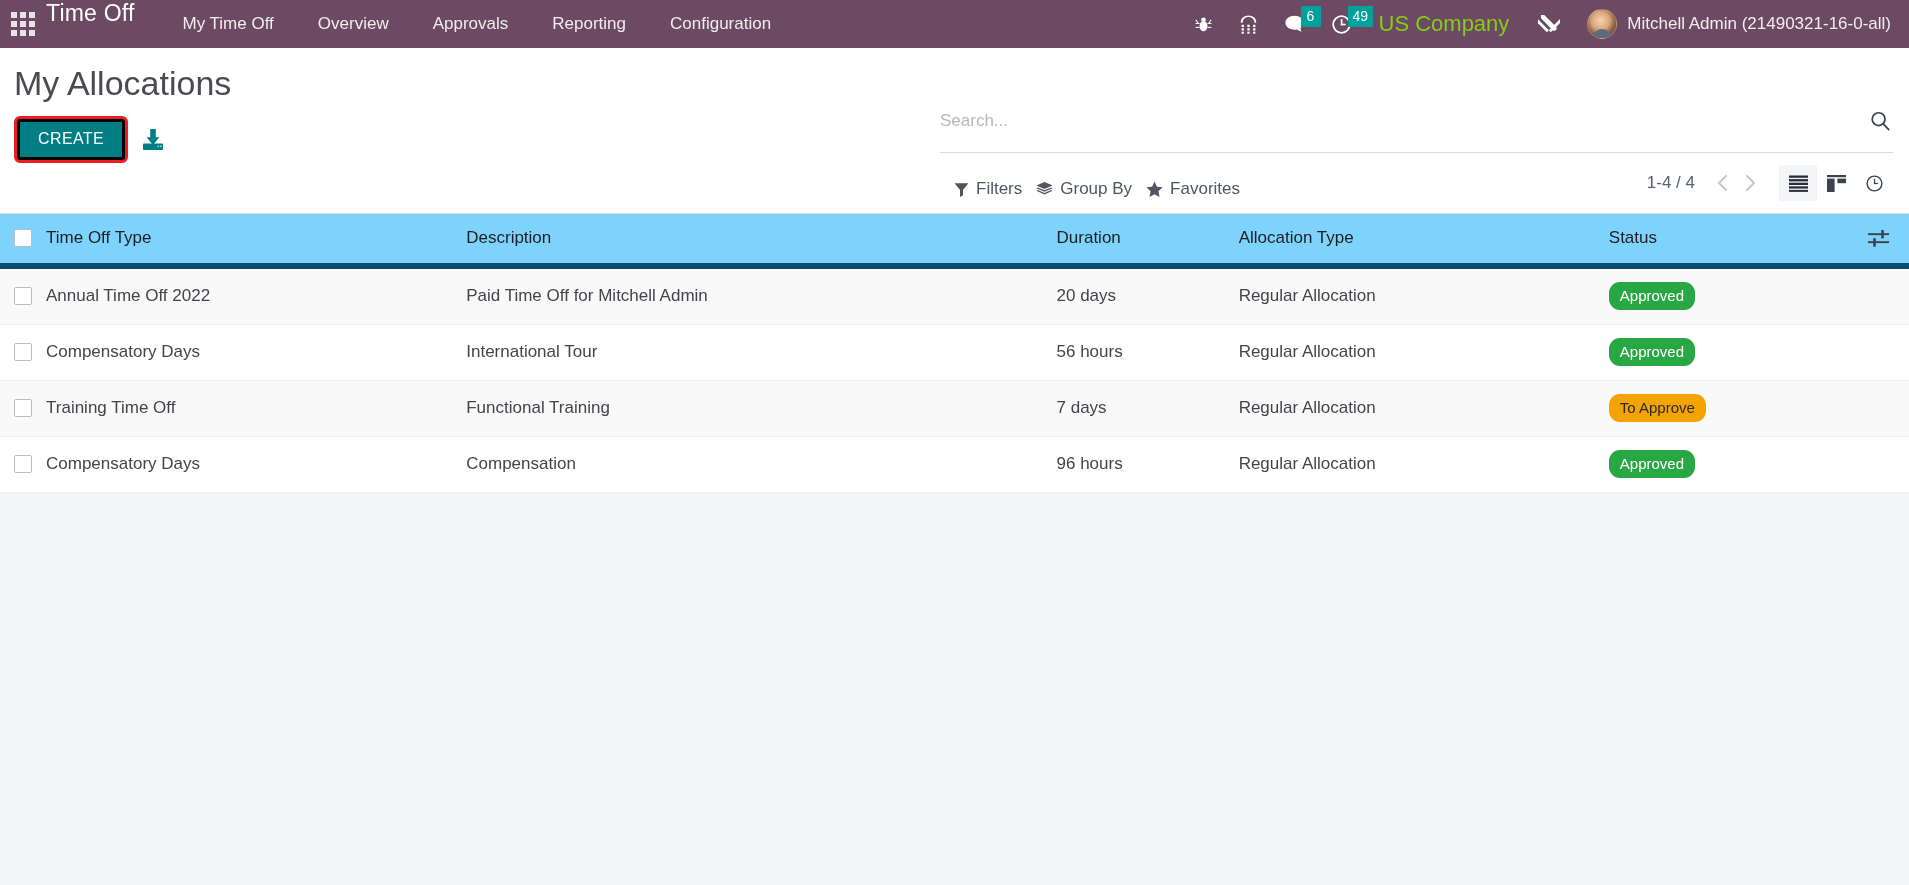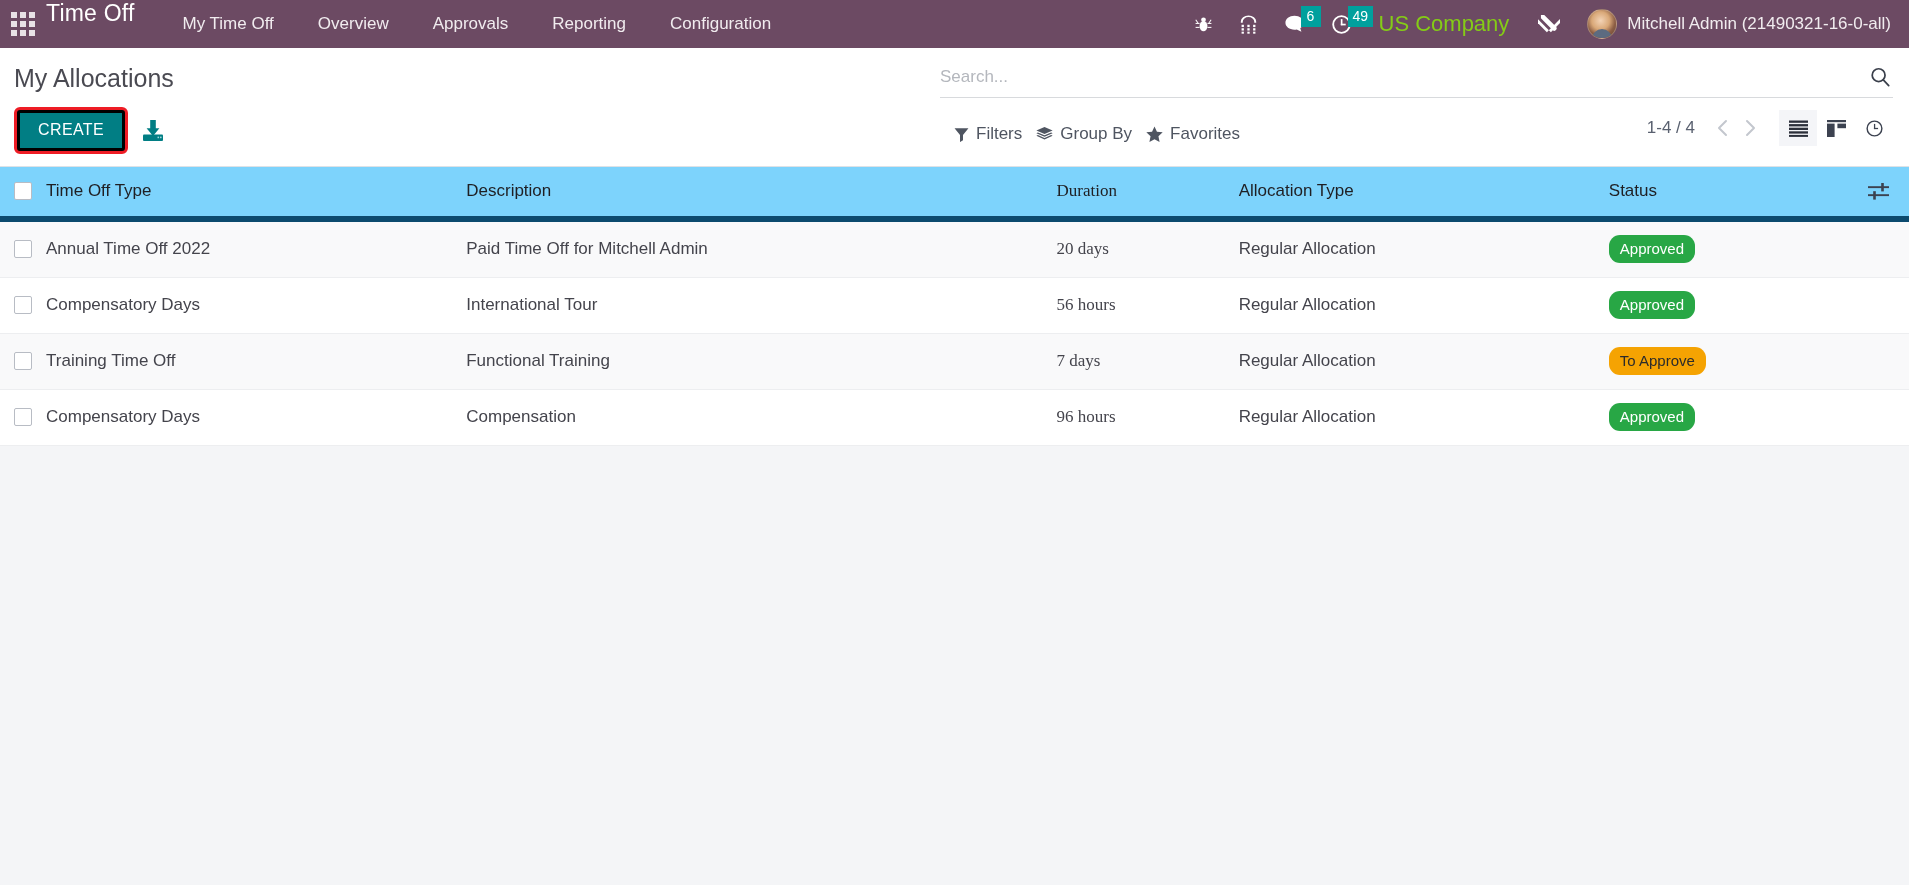--- a/index.html
+++ b/index.html
@@ -83,42 +83,43 @@
     padding: 0;
     position: relative;
   }
   .cp-row {
     display: flex; align-items: flex-start;
   }
   .cp-left { width: 940px; flex: 0 0 940px; padding-left: 14px; }
   .cp-right { flex: 1 1 auto; padding-right: 16px; }
 
   .page-title {
-    font-size: 25px; color: #4a4a52; font-weight: 400;
+    font-size: 34px; color: #4a4a52; font-weight: 400;
     line-height: 1; padding-top: 18px; padding-bottom: 0;
   }
 
   .btn-area { display: flex; align-items: center; gap: 0; padding-top: 16px; padding-bottom: 12px; }
   .create-wrap {
     border: 3px solid #ee1c25; padding: 3px; background: #000000;
     display: inline-flex; border-radius: 6px;
   }
   .btn-create {
     background: #017e84; color: #ffffff;
     font-size: 16px; letter-spacing: .4px;
     padding: 9px 18px 10px 18px; border: none; cursor: pointer;
     font-family: "Liberation Sans", sans-serif; line-height: 1;
   }
   .import-icon { padding: 0 12px; cursor: pointer; display: flex; align-items: center; }
 
   
   .search-box {
     display: flex; align-items: center;
     border-bottom: 1px solid #d8dadd;
-    padding: 18px 2px 9px 0;
+    padding: 18px 2px 20px 0;
+    margin-top: 44px;
   }
   .search-input {
     flex: 1 1 auto; border: none; outline: none;
     font-size: 17px; color: #44444c;
     font-family: "Liberation Sans", sans-serif;
     background: transparent;
   }
   .search-input::placeholder { color: #b4b7bd; }
   .search-icon-btn { cursor: pointer; padding-left: 8px; display: flex; align-items: center; }
 
@@ -162,21 +163,21 @@
     border-bottom: 1px solid #edeef0;
     vertical-align: middle;
   }
   tr.row-alt td { background: #f9f9fa; }
   td.c-name, th.c-name { color: #32323a; font-weight: 600; }
   td.c-name { font-weight: 600; }
 
   .col-check { width: 46px; padding-left: 14px !important; }
   .col-name  { width: 420px; }
   .col-desc  { width: 590px; }
-  .col-dur   { width: 182px; font-family: Liberation Serif, serif; }
+  .col-dur   { width: 182px; }
   .col-alloc { width: 370px; }
   .col-status{ width: 240px; }
   .col-opt   { width: 60px; }
 
   .ocheck {
     width: 18px; height: 18px; border: 1px solid #b8bcc4;
     background: #fff; border-radius: 2px; display: block; cursor: pointer;
   }
   .badge {
     display: inline-block; border-radius: 11px;

